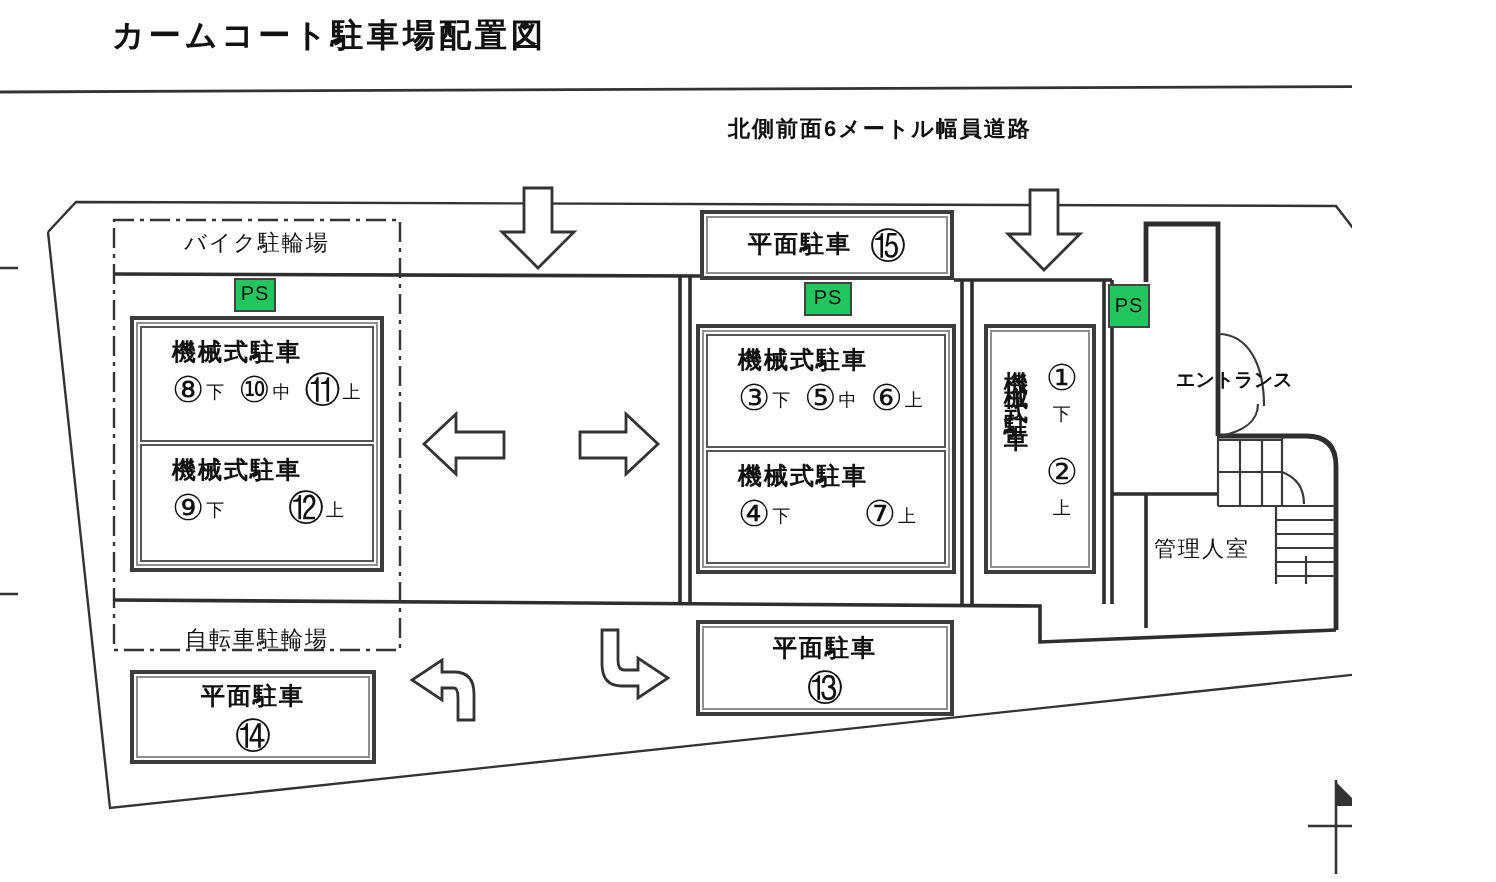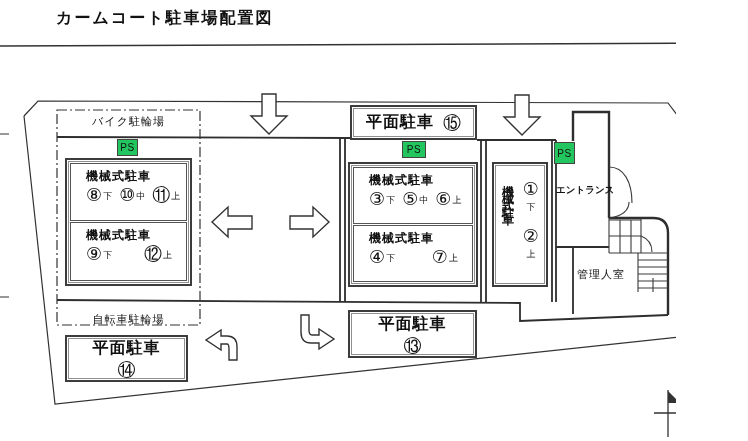--- a/index.html
+++ b/index.html
@@ -8,33 +8,33 @@
   svg.plan{position:absolute;left:0;top:0;}
   
   .dbox{position:absolute;background:#fff;border:2px solid #3c3c3c;box-sizing:border-box;}
   .dbox::before{content:"";position:absolute;inset:1px;border:1px solid #8f8f8f;pointer-events:none;}
   .psbox{position:absolute;background:#22c55e;border:1px solid #444;box-sizing:border-box;
          display:flex;align-items:center;justify-content:center;font-size:10px;letter-spacing:.5px;}
   .lbl{position:absolute;white-space:nowrap;}
   .title{font-size:16px;font-weight:bold;letter-spacing:2px;}
   .roadlbl{font-size:11px;font-weight:600;letter-spacing:1px;}
   .arealbl{font-size:11px;font-weight:400;letter-spacing:1px;text-align:center;}
-  .smlbl{font-size:9.5px;font-weight:600;}
+  .smlbl{font-size:9.5px;font-weight:600;padding-left:32px;}
   .mdlbl{font-size:11px;font-weight:400;letter-spacing:1px;}
   .mech-cell{position:absolute;left:3px;right:3px;border:1px solid #555;background:#fff;
              box-sizing:border-box;padding:6px 0 0 15px;}
   .mech-title{font-size:12px;font-weight:600;letter-spacing:1px;line-height:1.1;}
   .slot-row{display:flex;align-items:flex-end;margin-top:3px;gap:7px;}
   .slot-row.spread{justify-content:space-between;padding-right:14px;gap:0;}
   .slot{display:flex;align-items:flex-end;}
   .cnum{font-size:18px;line-height:1;}
   .tier{font-size:9px;margin-left:1px;margin-bottom:1px;}
   .flat-row{display:flex;align-items:center;justify-content:center;gap:9px;height:100%;}
   .flat-col{display:flex;flex-direction:column;align-items:center;justify-content:center;gap:2px;height:100%;}
-  .flat-name{font-size:16px;font-weight:600;letter-spacing:1px;text-align:center;}
+  .flat-name{font-size:12px;font-weight:600;letter-spacing:1px;text-align:center;}
   .vtitle{position:absolute;left:8px;top:11px;writing-mode:vertical-rl;text-orientation:upright;
           font-size:12px;font-weight:600;letter-spacing:7px;line-height:1;}
   .bay-nums{position:absolute;right:7px;top:16px;display:flex;flex-direction:column;align-items:center;}
   .tier-v{font-size:9px;margin-top:3px;}
   .mt12{margin-top:13px;}
 </style>
 </head>
 <body>
 
 <div class="page">
@@ -81,20 +81,21 @@
       <polygon points="262,94 276,94 276,116 287,116 269,134 251,116 262,116"></polygon>
       <polygon points="515,95 529,95 529,117 540,117 522,135 504,117 515,117"></polygon>
       <polygon points="252,216 228,216 228,207 212,222 228,237 228,229 252,229"></polygon>
       <polygon points="290,216 313,216 313,207 329,222 313,237 313,229 290,229"></polygon>
       <path d="M301,315 L301,332 Q301,343 311,343 L319,343 L319,349 L334,339 L319,329 L319,335 L312,335 Q309,335 309,330 L309,315 Z"></path>
       <path d="M237,360 L237,347 Q237,336 227,336 L221,336 L221,330 L206,340 L221,350 L221,344 L227,344 Q229,344 229,349 L229,360 Z"></path>
     </g>
   </svg>
 
   <div class="lbl title" style="left:56px;top:8px;">カームコート駐車場配置図</div>
+  <div class="lbl roadlbl" style="left:364px;top:57px;">北側前面6メートル幅員道路</div>
 
   <div class="lbl arealbl" style="left:57px;top:114px;width:143px;">バイク駐輪場</div>
   <div class="lbl arealbl" style="left:57px;top:312px;width:143px;">自転車駐輪場</div>
   <div class="lbl smlbl" style="left:556px;top:184px;">エントランス</div>
   <div class="lbl mdlbl" style="left:577px;top:267px;">管理人室</div>
 
   <div class="psbox" style="left:117px;top:139px;width:21px;height:17px;">
       <span>PS</span>
     </div>
   <div class="psbox" style="left:402px;top:141px;width:24px;height:17px;">

